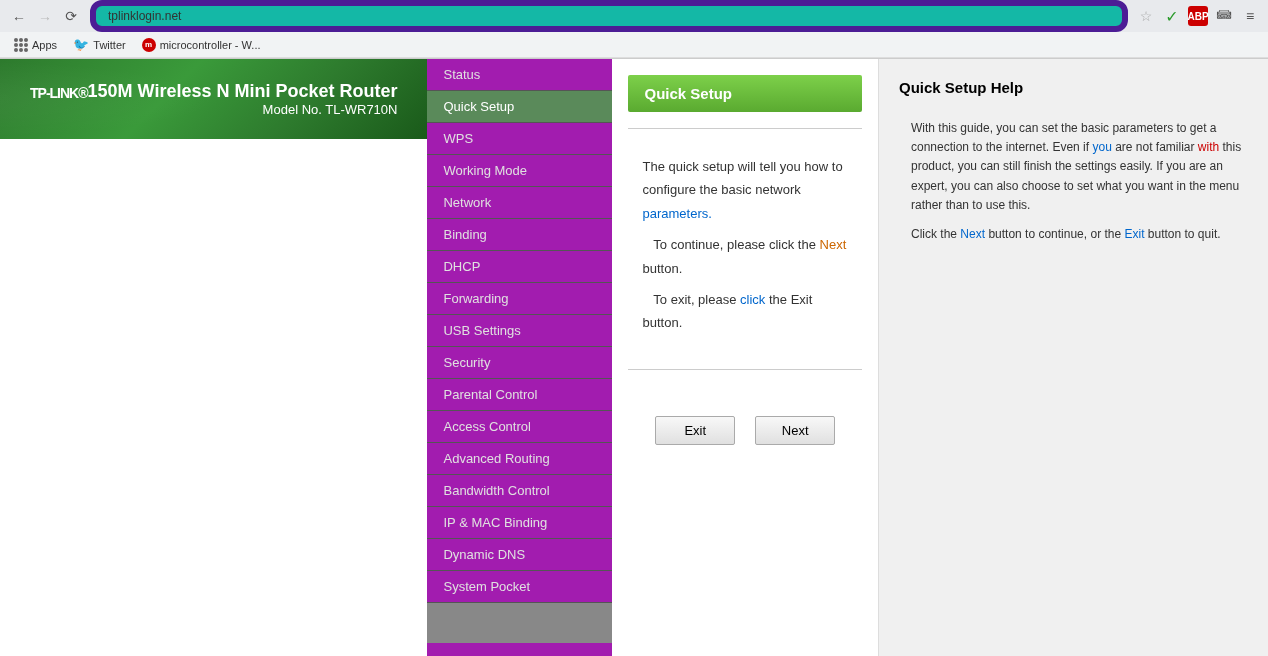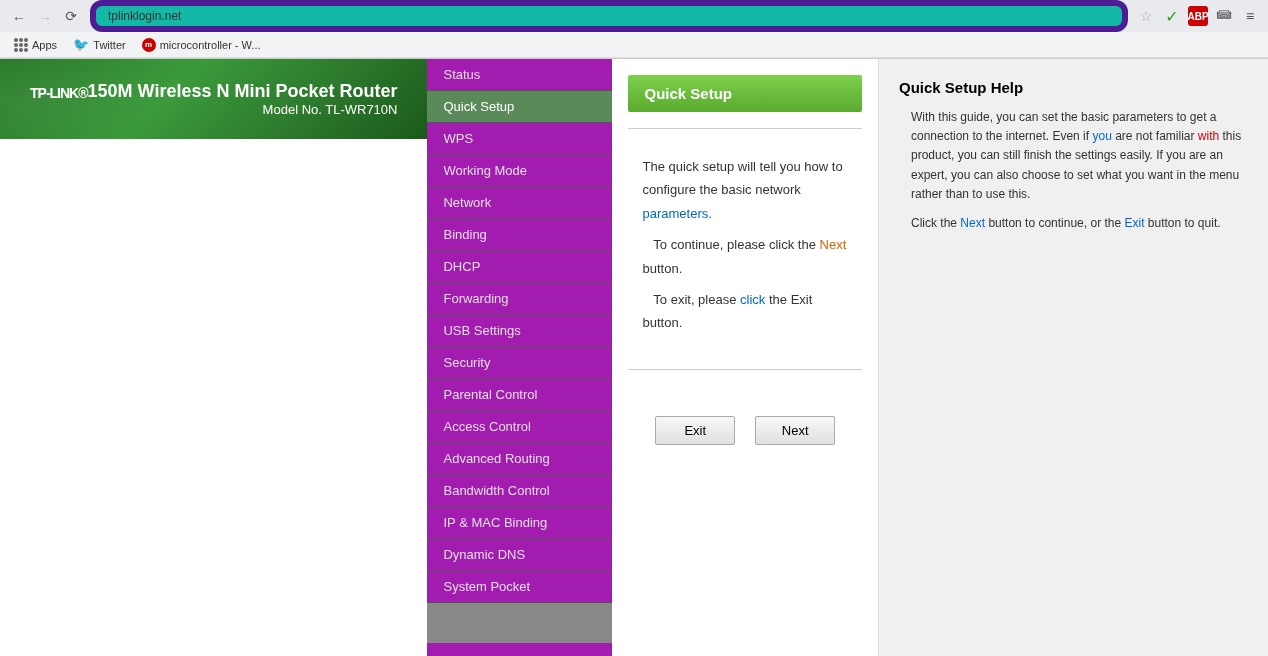--- a/index.html
+++ b/index.html
@@ -236,21 +236,21 @@
     .help-panel {
       width: 390px;
       background: #f0f0f0;
       padding: 20px;
       border-left: 1px solid #ddd;
       flex-shrink: 0;
     }
     .help-title {
       font-size: 15px;
       font-weight: bold;
-      margin-bottom: 12px;
+      margin-bottom: 23px;
       color: #000;
     }
     .help-text {
       font-size: 12px;
       line-height: 1.6;
       color: #333;
       margin-left: 12px;
     }
     .help-text .blue { color: #0066cc; }
     .help-text .red { color: #cc0000; }

